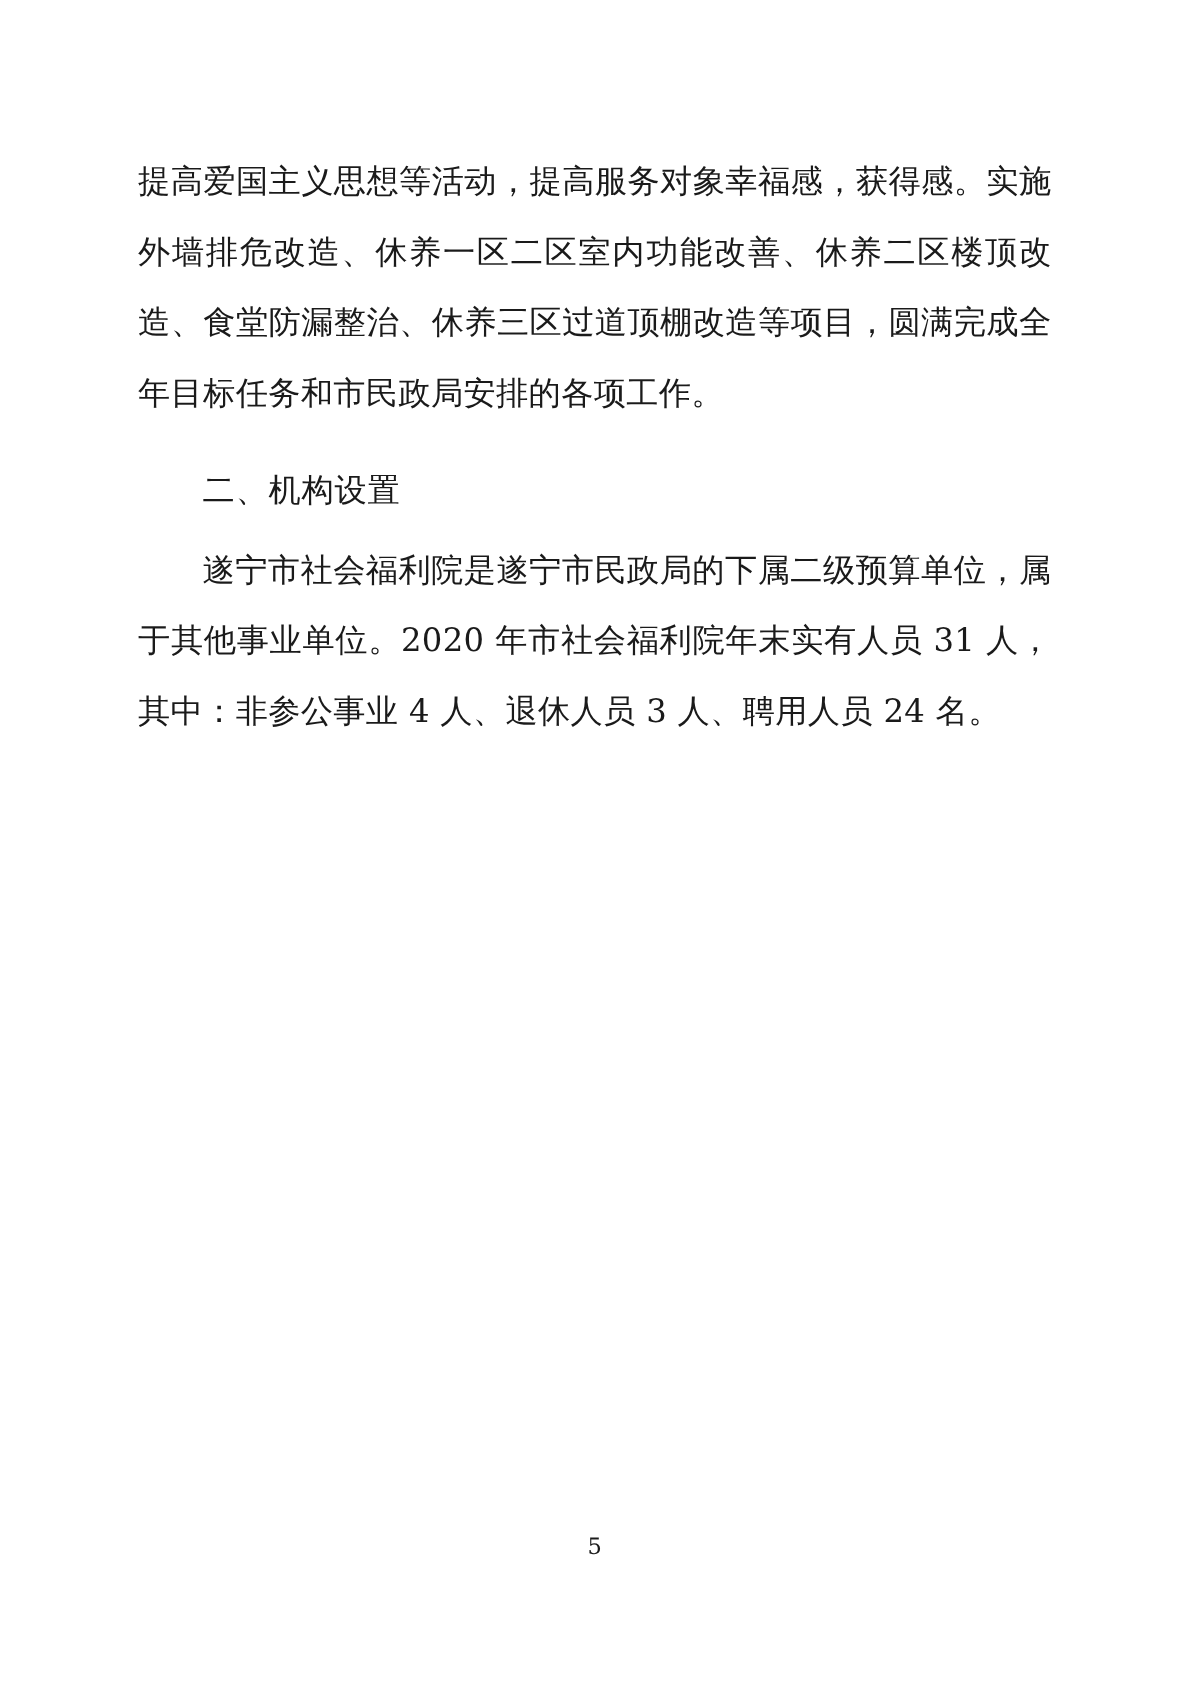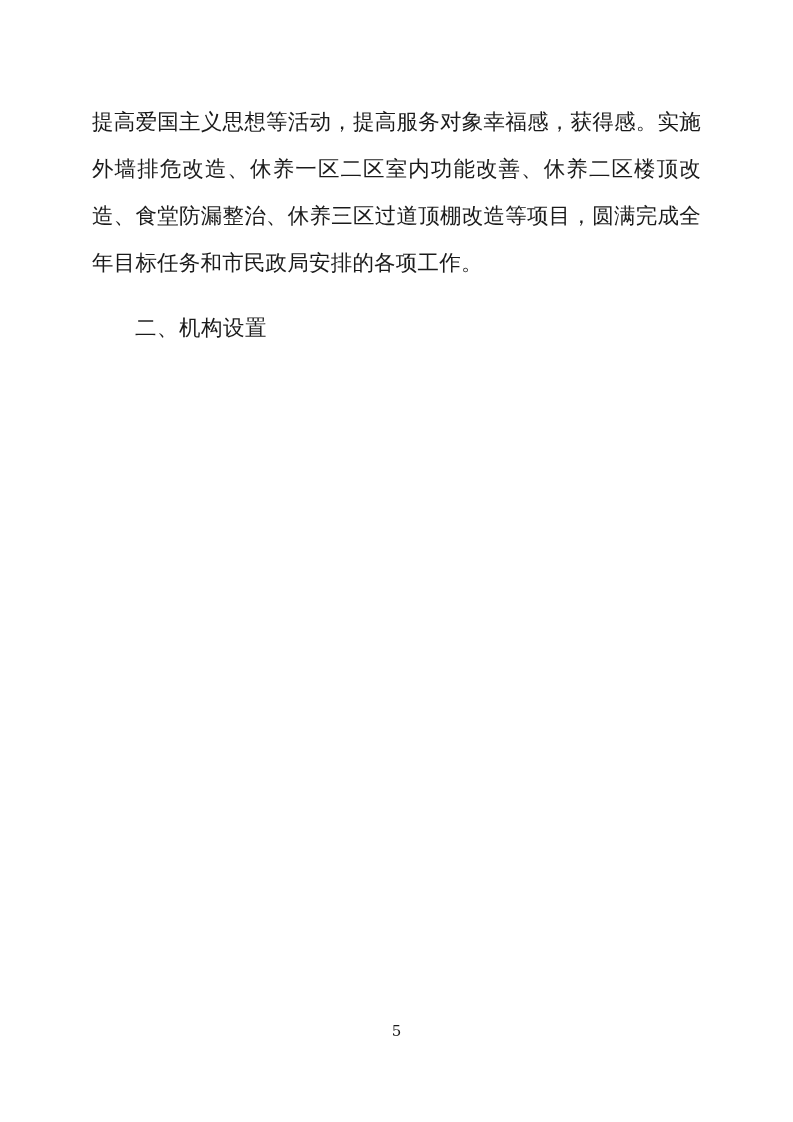--- a/index.html
+++ b/index.html
@@ -58,16 +58,17 @@
 <body>
 
 <div class="page">
 
   <p class="body-text">提高爱国主义思想等活动，提高服务对象幸福感，获得感。实施外墙排危改造、休养一区二区室内功能改善、休养二区楼顶改造、食堂防漏整治、休养三区过道顶棚改造等项目，圆满完成全年目标任务和市民政局安排的各项工作。</p>
 
   <div class="spacer-small"></div>
 
   <h2 class="section-heading">二、机构设置</h2>
 
+  <p class="body-text para-indent">遂宁市社会福利院是遂宁市民政局的下属二级预算单位，属于其他事业单位。2020 年市社会福利院年末实有人员 31 人，其中：非参公事业 4 人、退休人员 3 人、聘用人员 24 名。</p>
 
 </div>
 
 <div class="page-number">5</div>
 
 </body></html>

